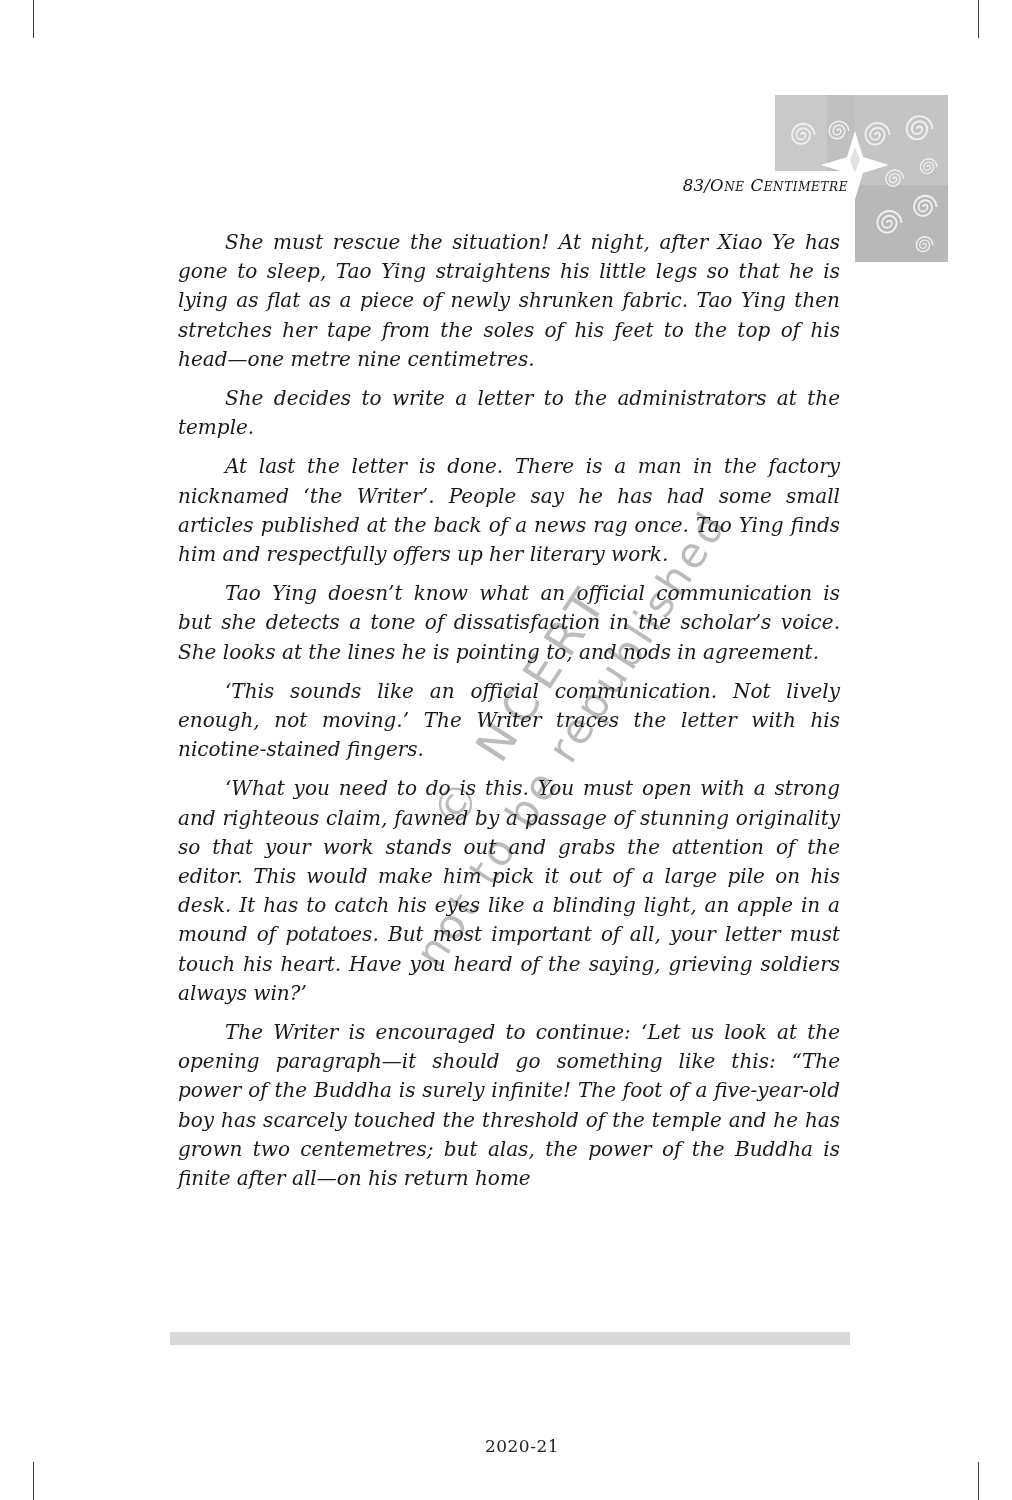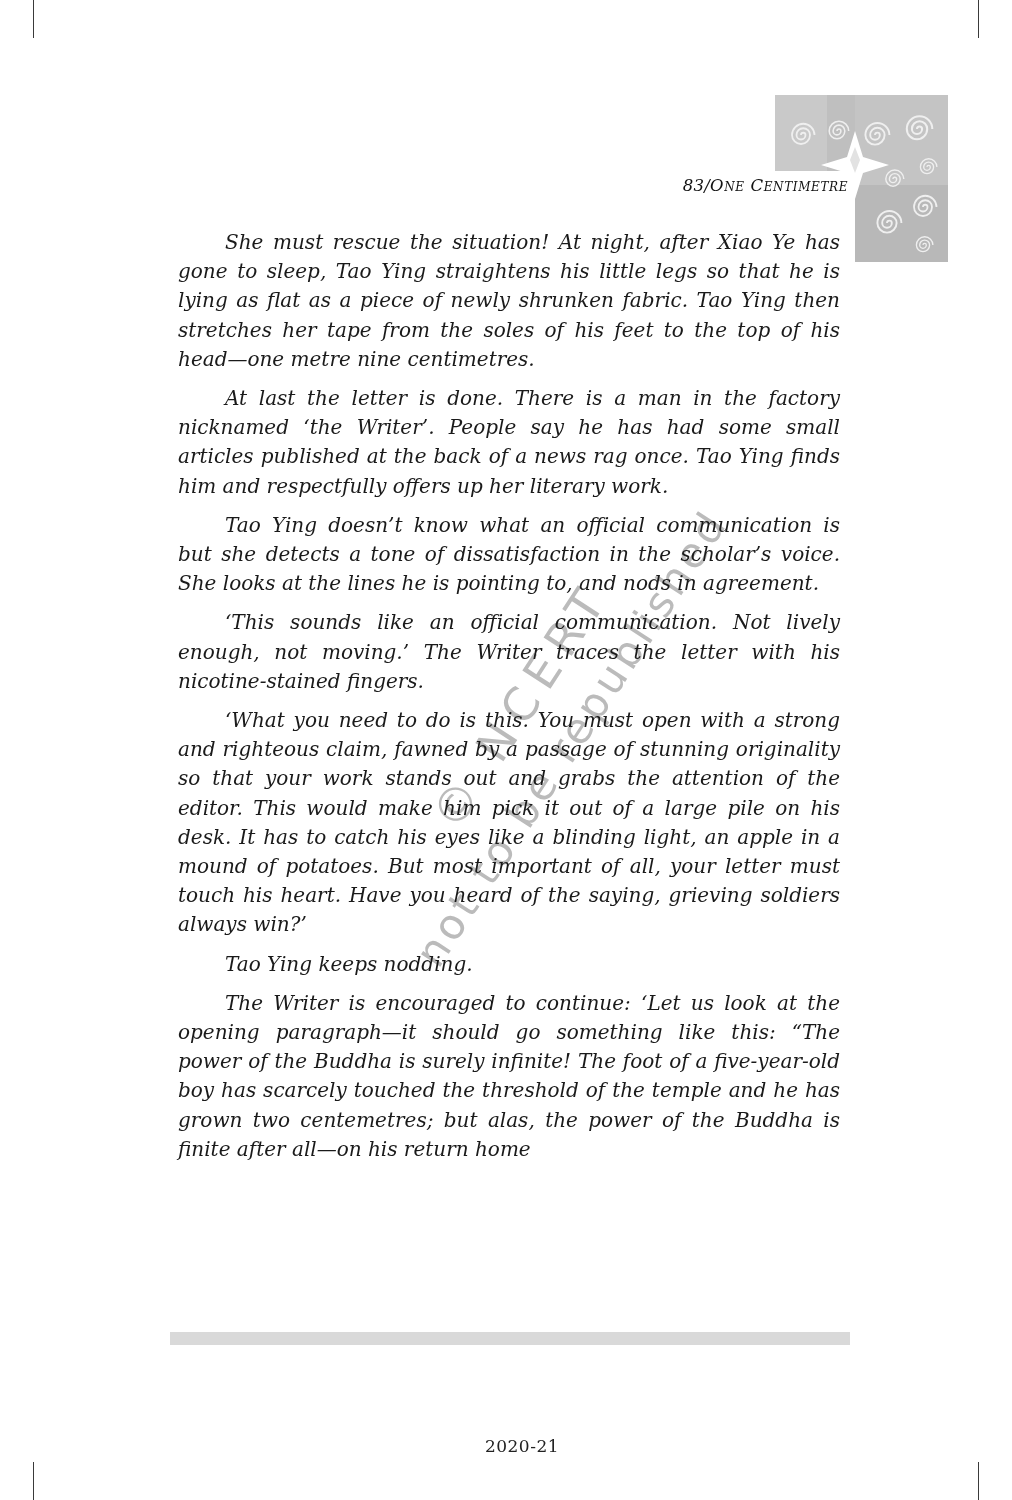--- a/index.html
+++ b/index.html
@@ -129,25 +129,25 @@
     <span>83/</span><span class="title">One Centimetre</span>
   </div>
 
   <div class="watermark">
     <div class="wm1">© NCERT</div>
     <div class="wm2">not to be republished</div>
   </div>
 
   <div class="body-text">
     <p>She must rescue the situation! At night, after Xiao Ye has gone to sleep, Tao Ying straightens his little legs so that he is lying as flat as a piece of newly shrunken fabric. Tao Ying then stretches her tape from the soles of his feet to the top of his head—one metre nine centimetres.</p>
+    <p>She decides to write a letter to the administrators at the temple.</p>
     <p>At last the letter is done. There is a man in the factory nicknamed ‘the Writer’. People say he has had some small articles published at the back of a news rag once. Tao Ying finds him and respectfully offers up her literary work.</p>
     <p>Tao Ying doesn’t know what an official communication is but she detects a tone of dissatisfaction in the scholar’s voice. She looks at the lines he is pointing to, and nods in agreement.</p>
     <p>‘This sounds like an official communication. Not lively enough, not moving.’ The Writer traces the letter with his nicotine-stained fingers.</p>
     <p>‘What you need to do is this. You must open with a strong and righteous claim, fawned by a passage of stunning originality so that your work stands out and grabs the attention of the editor. This would make him pick it out of a large pile on his desk. It has to catch his eyes like a blinding light, an apple in a mound of potatoes. But most important of all, your letter must touch his heart. Have you heard of the saying, grieving soldiers always win?’</p>
-    <p>Tao Ying keeps nodding.</p>
     <p>The Writer is encouraged to continue: ‘Let us look at the opening paragraph—it should go something like this: “The power of the Buddha is surely infinite! The foot of a five-year-old boy has scarcely touched the threshold of the temple and he has grown two centemetres; but alas, the power of the Buddha is finite after all—on his return home</p>
   </div>
 
   <div class="divider-bar"></div>
 
   <div class="footer">2020-21</div>
 
 </div>
 
 </body></html>

